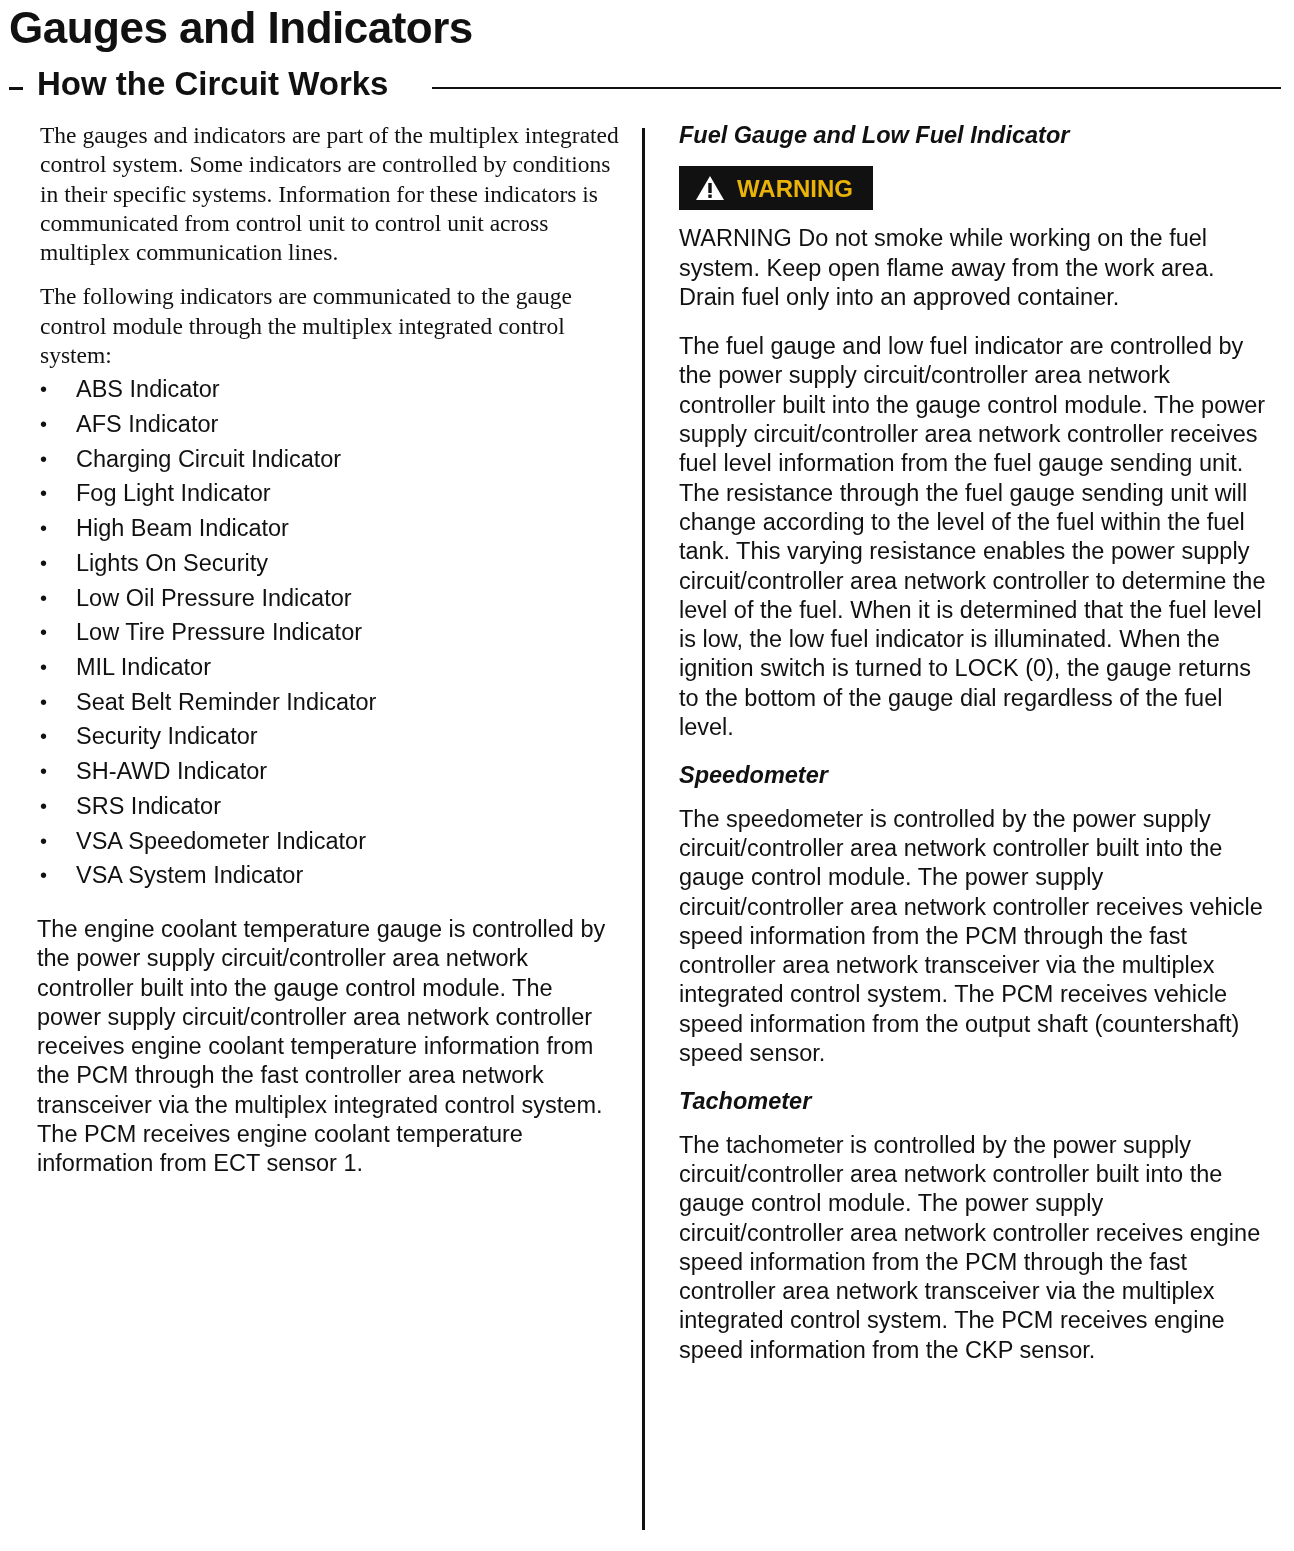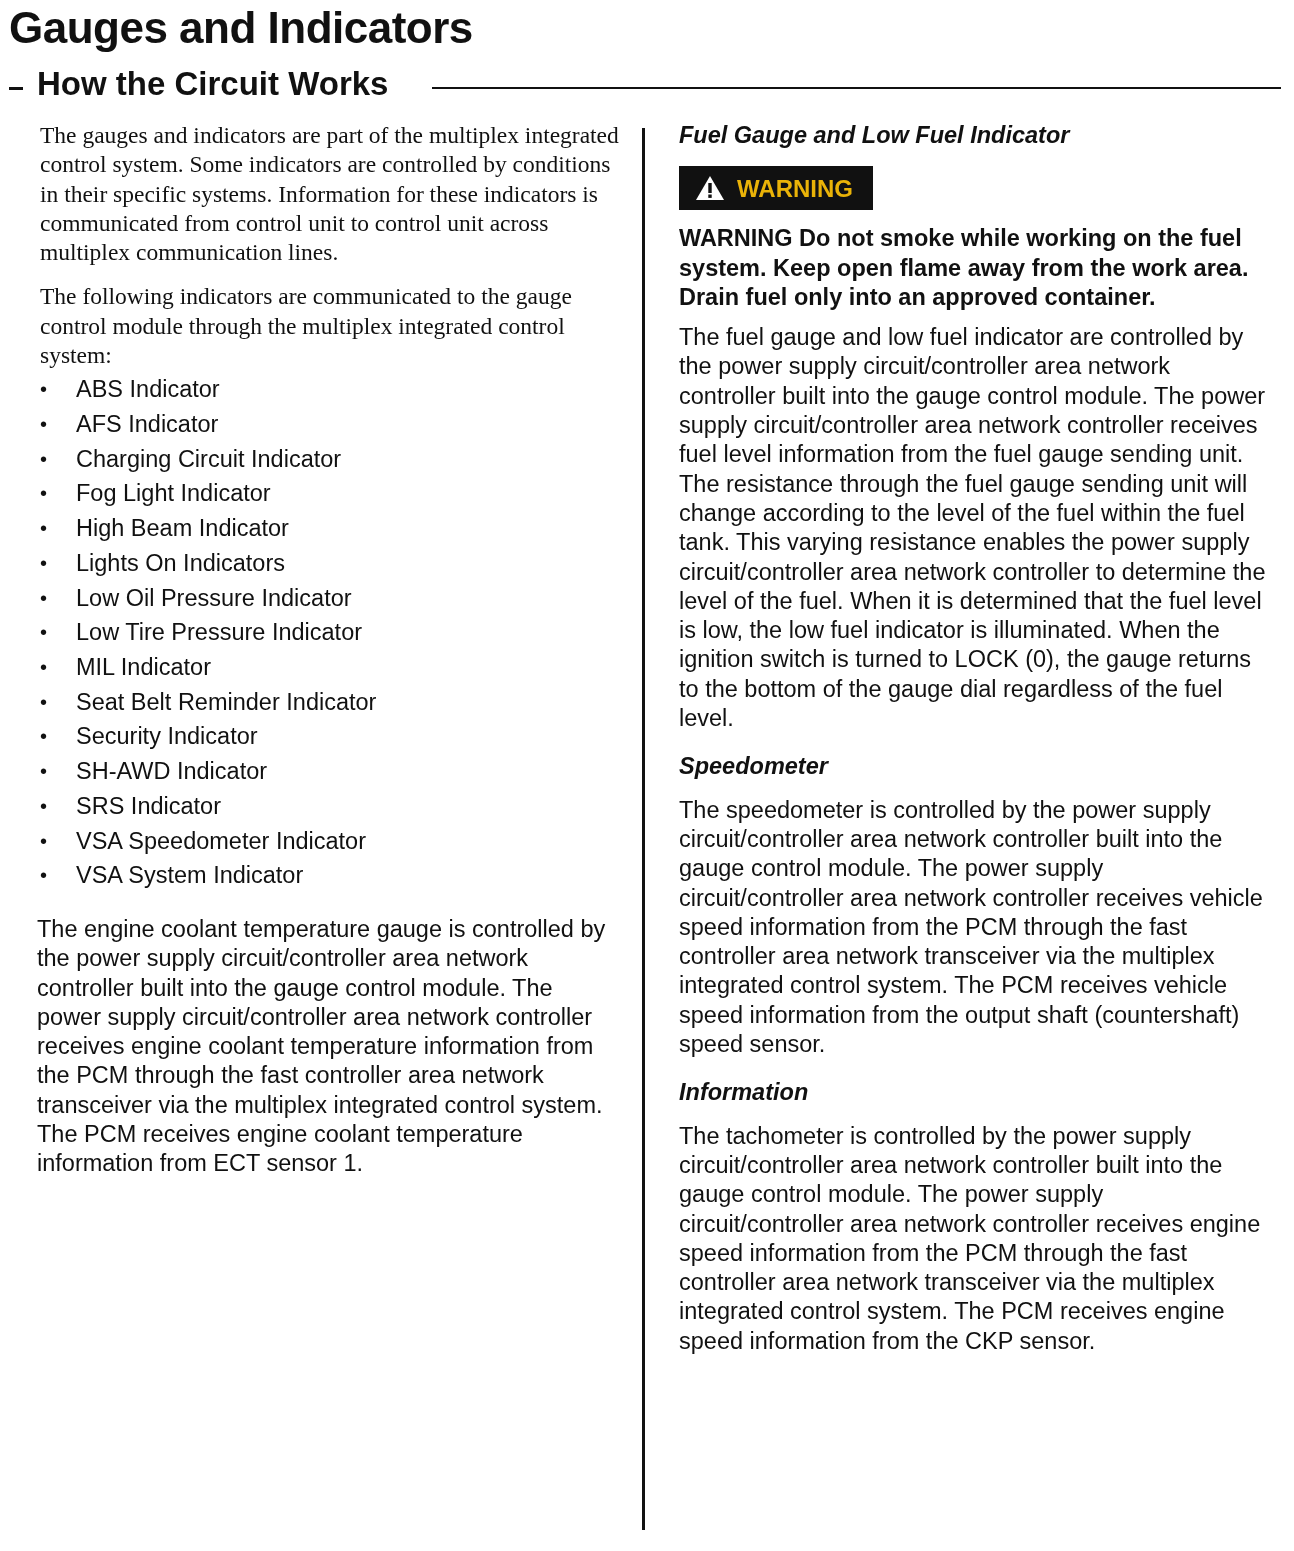--- a/index.html
+++ b/index.html
@@ -37,21 +37,21 @@
   ul.bullets li { position: relative; padding-left: 39px; line-height: 34.7px; }
   ul.bullets li .bullet {
     position: absolute; left: 3px; top: 0; font-size: 20px;
   }
   .warning-badge {
     display: inline-flex; align-items: center; background: #111; color: #eab308;
     height: 44px; padding: 0 20px 0 16px; margin: 2px 0 14px 0;
     font-weight: bold; font-size: 24px;
   }
   .warning-badge svg { margin-right: 12px; }
-  .warning-text { font-weight: bold; margin-bottom: 11px; }
+  .warning-text { font-weight: normal; margin-bottom: 20px; }
 </style>
 </head>
 <body>
 
 <div class="title">Gauges and Indicators</div>
 
 <div class="subtitle-row">
   <div class="subtitle-dash"></div>
   <div class="subtitle">How the Circuit Works</div>
   <div class="subtitle-rule"></div>
@@ -62,21 +62,21 @@
 <div class="col col-left">
   <p class="para intro">The gauges and indicators are part of the multiplex integrated control system. Some indicators are controlled by conditions in their specific systems. Information for these indicators is communicated from control unit to control unit across multiplex communication lines.</p>
   <p class="intro">The following indicators are communicated to the gauge control module through the multiplex integrated control system:</p>
 
   <ul class="bullets">
     <li><span class="bullet">•</span><span>ABS Indicator</span></li>
     <li><span class="bullet">•</span><span>AFS Indicator</span></li>
     <li><span class="bullet">•</span><span>Charging Circuit Indicator</span></li>
     <li><span class="bullet">•</span><span>Fog Light Indicator</span></li>
     <li><span class="bullet">•</span><span>High Beam Indicator</span></li>
-    <li><span class="bullet">•</span><span>Lights On Indicators</span></li>
+    <li><span class="bullet">•</span><span>Lights On Security</span></li>
     <li><span class="bullet">•</span><span>Low Oil Pressure Indicator</span></li>
     <li><span class="bullet">•</span><span>Low Tire Pressure Indicator</span></li>
     <li><span class="bullet">•</span><span>MIL Indicator</span></li>
     <li><span class="bullet">•</span><span>Seat Belt Reminder Indicator</span></li>
     <li><span class="bullet">•</span><span>Security Indicator</span></li>
     <li><span class="bullet">•</span><span>SH-AWD Indicator</span></li>
     <li><span class="bullet">•</span><span>SRS Indicator</span></li>
     <li><span class="bullet">•</span><span>VSA Speedometer Indicator</span></li>
     <li><span class="bullet">•</span><span>VSA System Indicator</span></li>
   </ul>
@@ -98,15 +98,15 @@
   </div>
 
   <p class="warning-text">WARNING Do not smoke while working on the fuel system. Keep open flame away from the work area. Drain fuel only into an approved container.</p>
   <p class="para">The fuel gauge and low fuel indicator are controlled by the power supply circuit/controller area network controller built into the gauge control module. The power supply circuit/controller area network controller receives fuel level information from the fuel gauge sending unit. The resistance through the fuel gauge sending unit will change according to the level of the fuel within the fuel tank. This varying resistance enables the power supply circuit/controller area network controller to determine the level of the fuel. When it is determined that the fuel level is low, the low fuel indicator is illuminated. When the ignition switch is turned to LOCK (0), the gauge returns to the bottom of the gauge dial regardless of the fuel level.</p>
 
   <div style="height:4px"></div>
   <p class="heading">Speedometer</p>
   <p class="para">The speedometer is controlled by the power supply circuit/controller area network controller built into the gauge control module. The power supply circuit/controller area network controller receives vehicle speed information from the PCM through the fast controller area network transceiver via the multiplex integrated control system. The PCM receives vehicle speed information from the output shaft (countershaft) speed sensor.</p>
 
   <div style="height:4px"></div>
-  <p class="heading">Information</p>
+  <p class="heading">Tachometer</p>
   <p class="para">The tachometer is controlled by the power supply circuit/controller area network controller built into the gauge control module. The power supply circuit/controller area network controller receives engine speed information from the PCM through the fast controller area network transceiver via the multiplex integrated control system. The PCM receives engine speed information from the CKP sensor.</p>
 </div>
 
 </body></html>

